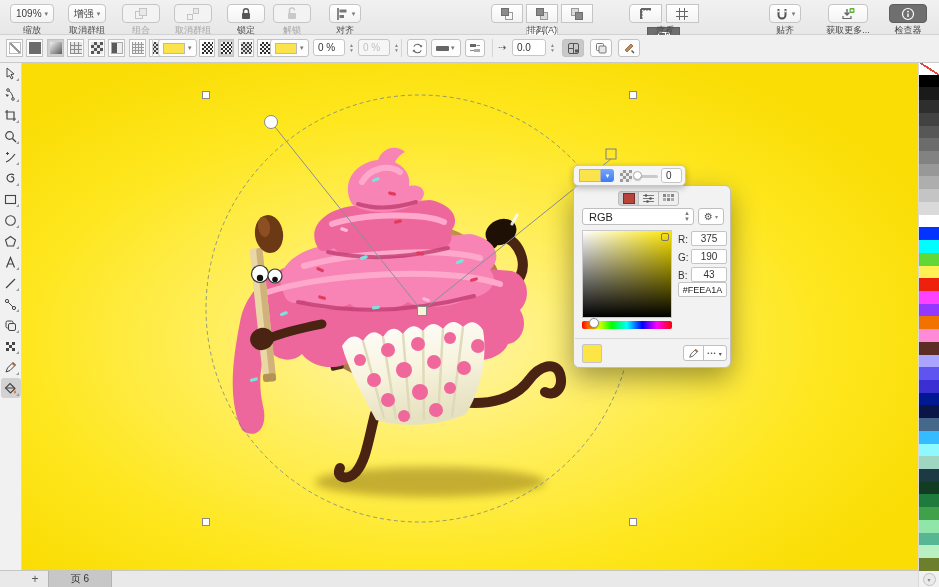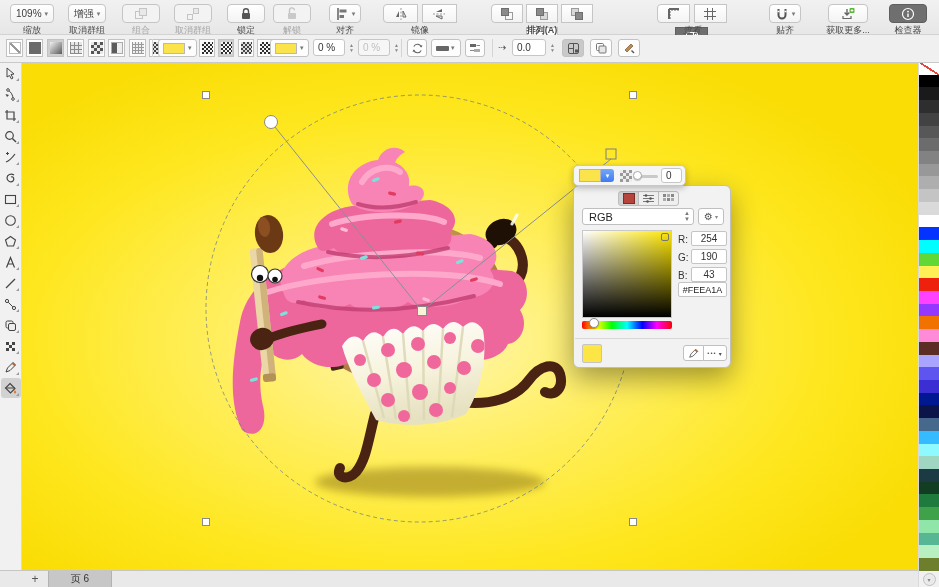--- a/index.html
+++ b/index.html
@@ -180,38 +180,21 @@
     <span class="tbtn">
       <svg class="ticon" viewBox="0 0 14 14">
           <path d="M3 1v12" stroke="#555" stroke-width="1.4"></path>
           <rect x="4.5" y="2.5" width="7" height="3" fill="#777"></rect>
           <rect x="4.5" y="8" width="4.5" height="3" fill="#777"></rect>
         </svg>
       <span class="chev">▾</span>
       </span>
     <div class="lbl">对齐</div>
   </div>
-  <div class="tbg seg" style="left:382px;width:76px;">
-    <span class="tbtn" style="width:35px">
-      <svg class="ticon" viewBox="0 0 14 14">
-          <path d="M7 1v12" stroke="#999" stroke-width="1" stroke-dasharray="2 1.5"></path>
-          <path d="M5 4 2 10h3z" fill="#666"></path>
-          <path d="M9 4l3 6H9z" fill="none" stroke="#666"></path>
-        </svg>
-      </span>
-    <span class="tbtn" style="width:35px">
-      <svg class="ticon" viewBox="0 0 14 14">
-          <path d="M1 7h12" stroke="#999" stroke-width="1" stroke-dasharray="2 1.5"></path>
-          <path d="M4 5l6-3v3z" fill="#666"></path>
-          <path d="M4 9l6 3V9z" fill="none" stroke="#666"></path>
-        </svg>
-      </span>
-    <div class="lbl">镜像</div>
-  </div>
-  <div class="tbg seg" style="left:478px;width:128px;font-weight:bold;">
+  <div class="tbg seg" style="left:478px;width:128px;">
     <span class="tbtn" style="width:32px">
       <svg class="ticon" viewBox="0 0 14 14">
           <rect x="5.5" y="5.5" width="7" height="7" fill="none" stroke="#9A9A9A"></rect>
           <rect x="1.5" y="1.5" width="7" height="7" fill="#8A8A8A" stroke="#6E6E6E"></rect>
         </svg>
       </span>
     <span class="tbtn" style="width:32px">
       <svg class="ticon" viewBox="0 0 14 14">
           <rect x="5.5" y="5.5" width="7" height="7" fill="#D9D9D9" stroke="#9A9A9A"></rect>
           <rect x="1.5" y="1.5" width="7" height="7" fill="#8A8A8A" stroke="#6E6E6E"></rect>
@@ -224,21 +207,21 @@
         </svg>
       </span>
     <span class="tbtn" style="width:32px">
       <svg class="ticon" viewBox="0 0 14 14">
           <rect x="1.5" y="1.5" width="7" height="7" fill="none" stroke="#9A9A9A"></rect>
           <rect x="5.5" y="5.5" width="7" height="7" fill="#8A8A8A" stroke="#6E6E6E"></rect>
         </svg>
       </span>
     <div class="lbl">排列(A)</div>
   </div>
-  <div class="tbg seg" style="left:642px;width:100px;font-style:italic;">
+  <div class="tbg seg" style="left:614px;width:100px;font-style:italic;">
     <span class="tbtn" style="width:33px">
       <svg class="ticon" viewBox="0 0 14 14">
           <path d="M2 2v10M2 2h10" stroke="#666" stroke-width="2"></path>
           <path d="M5 2v2M8 2v2M11 2v2M2 5h2M2 8h2M2 11h2" stroke="#666"></path>
         </svg>
       </span>
     <span class="tbtn" style="width:33px">
       <svg class="ticon" viewBox="0 0 14 14">
           <path d="M1 4.5h12M1 9.5h12M4.5 1v12M9.5 1v12" stroke="#666"></path>
         </svg>
@@ -720,21 +703,21 @@
   </div>
   <div class="cp-gear">
     <span>⚙</span>
     <span class="chev">▾</span>
   </div>
   <div class="sat">
     <span class="pick"></span>
   </div>
   <div class="rgb-row" style="top:48px;">
     <span>R:</span>
-    <span class="fld">254</span>
+    <span class="fld">375</span>
   </div>
   <div class="rgb-row" style="top:66px;">
     <span>G:</span>
     <span class="fld">190</span>
   </div>
   <div class="rgb-row" style="top:84px;">
     <span>B:</span>
     <span class="fld">43</span>
   </div>
   <div class="hexfld">#FEEA1A</div>

